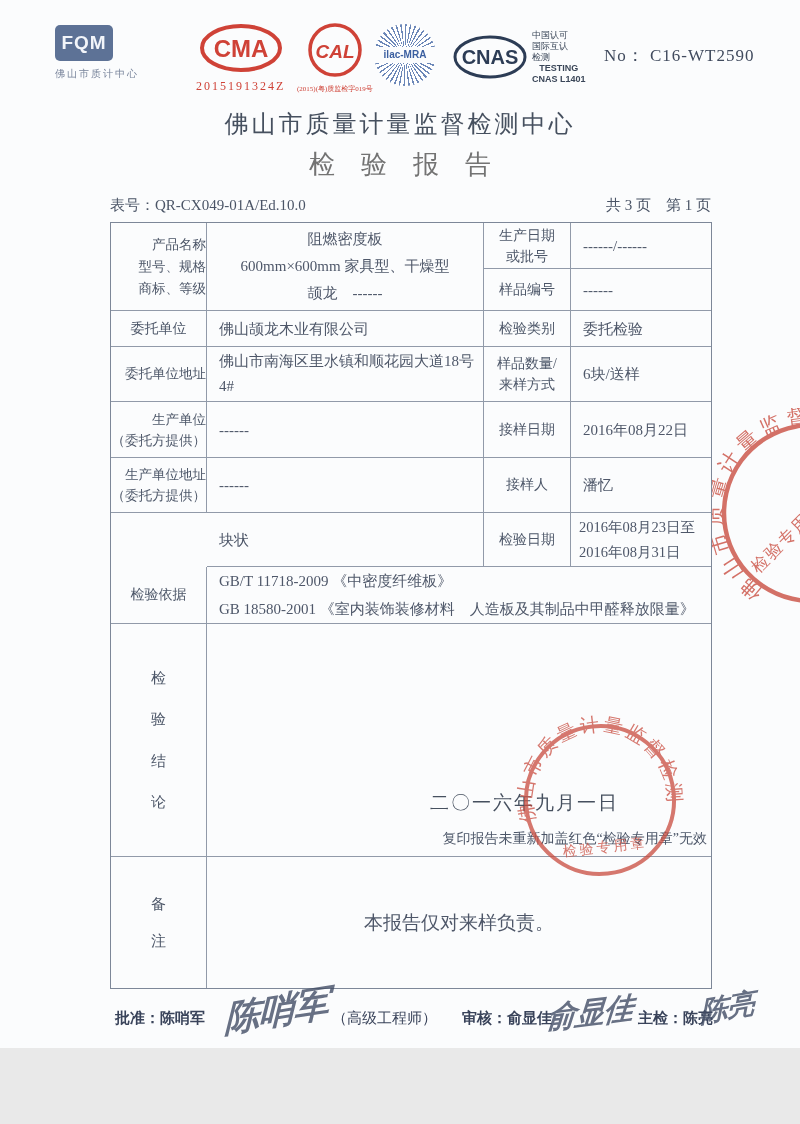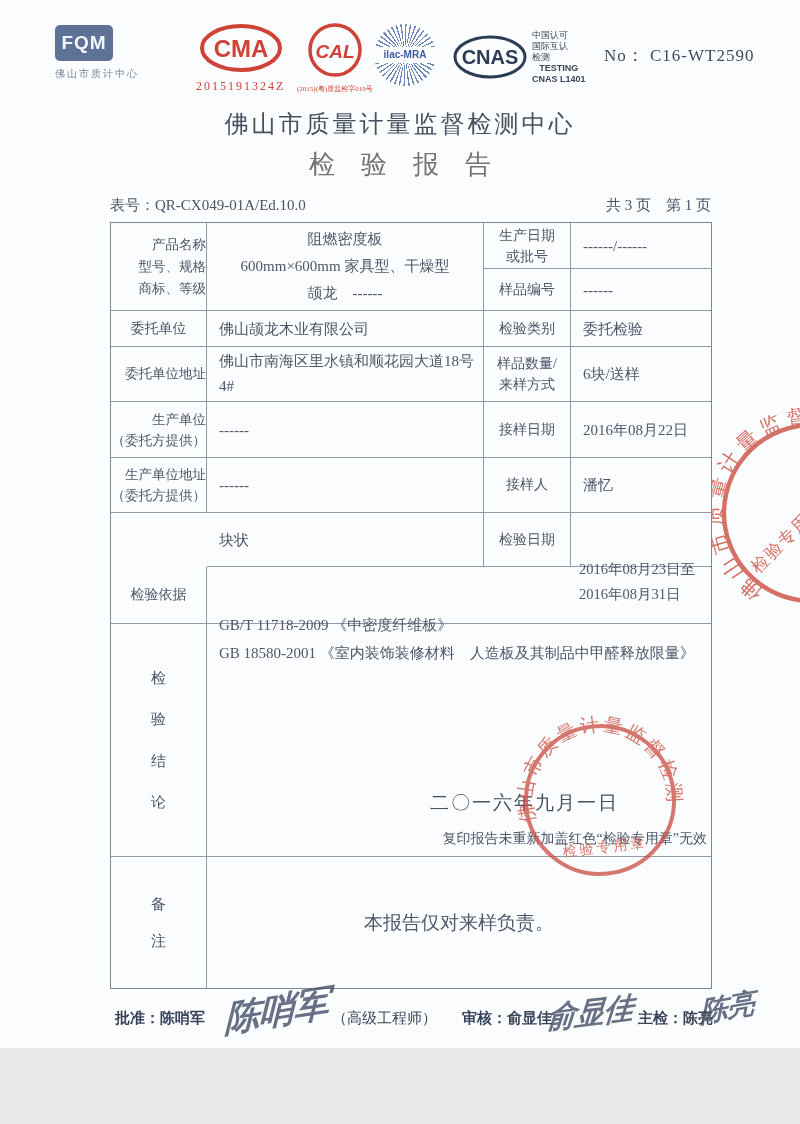--- a/index.html
+++ b/index.html
@@ -43,21 +43,21 @@
     grid-template-columns:96px 277px 87px 140px;
     grid-template-rows:46px 42px 36px 55px 56px 55px 54px 57px 233px 131px;
     border:1.5px solid #7d8798;background:transparent;}
   .cell{border-right:1px solid #919aa9;border-bottom:1px solid #919aa9;
     display:flex;align-items:center;font-size:15px;line-height:22px;}
   .no-r{border-right:none;}
   .no-b{border-bottom:none;}
   .lbl{flex-direction:column;justify-content:center;text-align:center;font-size:14px;color:#4c5668;}
   .lbl.small{font-size:13.5px;align-items:flex-end;}
   .val{padding-left:12px;}
-  .vcol{flex-direction:column;align-items:flex-start;justify-content:space-between;padding-left:12px;margin-top:44px;}
+  .vcol{flex-direction:column;align-items:flex-start;justify-content:center;padding-left:12px;}
   .vcol-c{flex-direction:column;align-items:center;justify-content:center;text-align:center;}
   .concl{position:relative;display:block;}
   .concl-text{padding:16px 14px 0 16px;text-indent:2em;font-size:16.5px;line-height:38px;color:#4c5668;}
   .concl-date{position:absolute;top:168px;right:92px;font-size:19px;letter-spacing:2px;color:#46505f;}
   .concl-note{position:absolute;top:204px;right:4px;font-size:14px;color:#4c5668;}
   .vert{justify-content:space-evenly;padding:24px 0;font-size:15px;}
   .vert2{justify-content:space-evenly;padding:22px 0;font-size:15px;}
   .remark-txt{width:100%;text-align:center;font-size:19px;}
   
   .footer{position:absolute;top:995px;left:0;width:800px;height:60px;font-size:15px;color:#39435a;}

